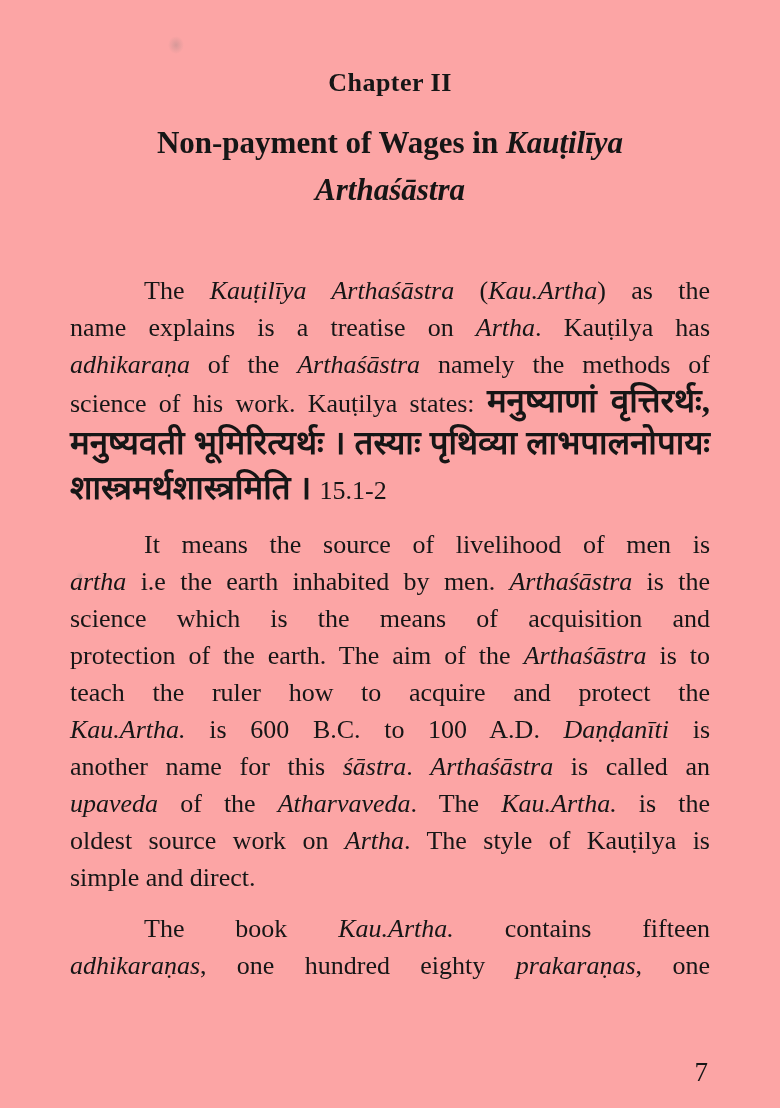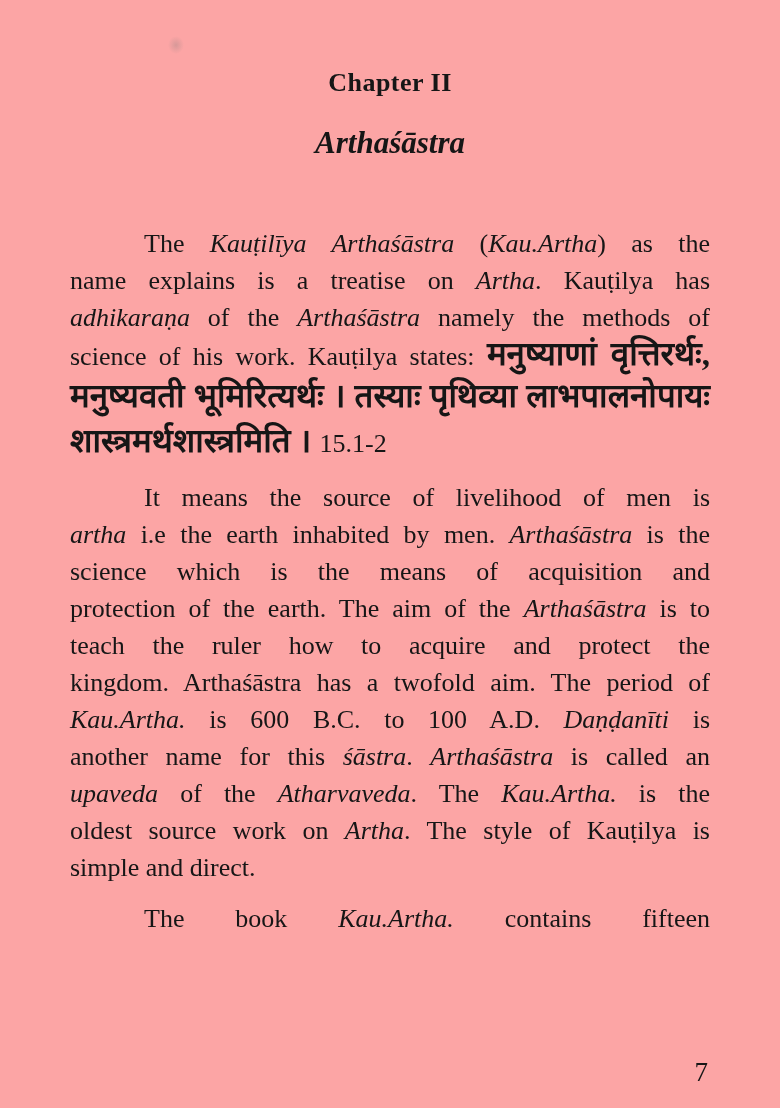--- a/index.html
+++ b/index.html
@@ -78,44 +78,45 @@
 </head>
 <body>
 
 <div class="page">
   <div class="smudge"></div>
   <div class="smudge2"></div>
 
   <div class="chapter">Chapter II</div>
 
   <div class="title">
+      <div><span class="run-n">Non-payment of Wages in </span><span class="run-i">Kauṭilīya</span></div>
       <div><span class="run-i">Arthaśāstra</span></div>
     </div>
 
   <div class="body-text">
       <div class="paragraph">
         <div class="line indent"><span class="run-n">The </span><span class="run-i">Kauṭilīya Arthaśāstra</span><span class="run-n"> (</span><span class="run-i">Kau.Artha</span><span class="run-n">) as the</span></div>
         <div class="line"><span class="run-n">name explains is a treatise on </span><span class="run-i">Artha</span><span class="run-n">. Kauṭilya has</span></div>
         <div class="line"><span class="run-i">adhikaraṇa</span><span class="run-n"> of the </span><span class="run-i">Arthaśāstra</span><span class="run-n"> namely the methods of</span></div>
         <div class="line"><span class="run-n">science of his work. Kauṭilya states: </span><span class="run-d">मनुष्याणां वृत्तिरर्थः,</span></div>
         <div class="line deva"><span class="run-d">मनुष्यवती भूमिरित्यर्थः । तस्याः पृथिव्या लाभपालनोपायः</span></div>
         <div class="line nojust deva"><span class="run-d">शास्त्रमर्थशास्त्रमिति । </span><span class="run-n">15.1-2</span></div>
       </div>
       <div class="paragraph">
         <div class="line indent"><span class="run-n">It means the source of livelihood of men is</span></div>
         <div class="line"><span class="run-i">artha</span><span class="run-n"> i.e the earth inhabited by men. </span><span class="run-i">Arthaśāstra</span><span class="run-n"> is the</span></div>
         <div class="line"><span class="run-n">science which is the means of acquisition and</span></div>
         <div class="line"><span class="run-n">protection of the earth. The aim of the </span><span class="run-i">Arthaśāstra</span><span class="run-n"> is to</span></div>
         <div class="line"><span class="run-n">teach the ruler how to acquire and protect the</span></div>
-        <div class="line"><span class="run-n">kingdom. Arthaśāstra has a twofold aim. The period of</span></div>
         <div class="line"><span class="run-i">Kau.Artha.</span><span class="run-n"> is 600 B.C. to 100 A.D. </span><span class="run-i">Daṇḍanīti</span><span class="run-n"> is</span></div>
         <div class="line"><span class="run-n">another name for this </span><span class="run-i">śāstra</span><span class="run-n">. </span><span class="run-i">Arthaśāstra</span><span class="run-n"> is called an</span></div>
         <div class="line"><span class="run-i">upaveda</span><span class="run-n"> of the </span><span class="run-i">Atharvaveda</span><span class="run-n">. The </span><span class="run-i">Kau.Artha.</span><span class="run-n"> is the</span></div>
         <div class="line"><span class="run-n">oldest source work on </span><span class="run-i">Artha</span><span class="run-n">. The style of Kauṭilya is</span></div>
         <div class="line nojust"><span class="run-n">simple and direct.</span></div>
       </div>
       <div class="paragraph">
         <div class="line indent"><span class="run-n">The book </span><span class="run-i">Kau.Artha.</span><span class="run-n"> contains fifteen</span></div>
+        <div class="line"><span class="run-i">adhikaraṇas</span><span class="run-n">, one hundred eighty </span><span class="run-i">prakaraṇas</span><span class="run-n">, one</span></div>
       </div>
     </div>
 
   <div class="pagenum">7</div>
 </div>
 
 </body></html>

